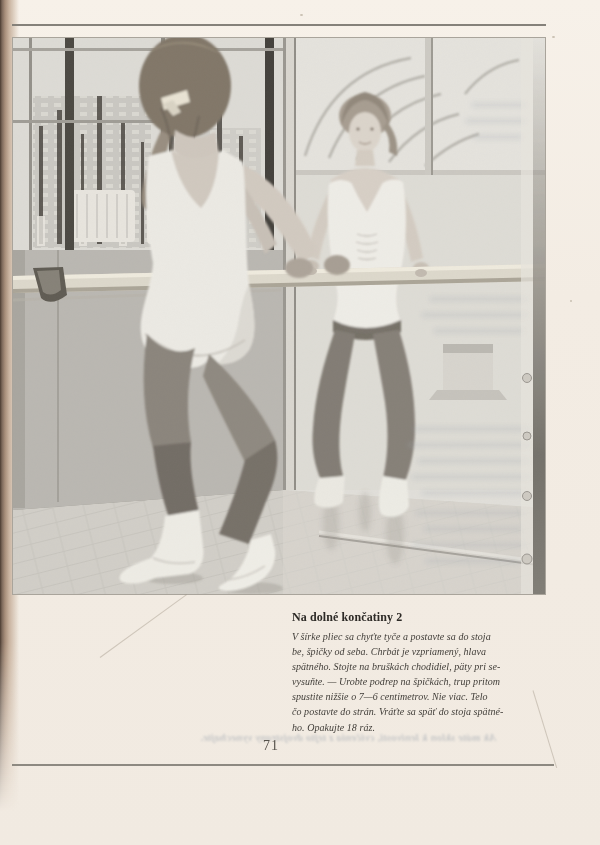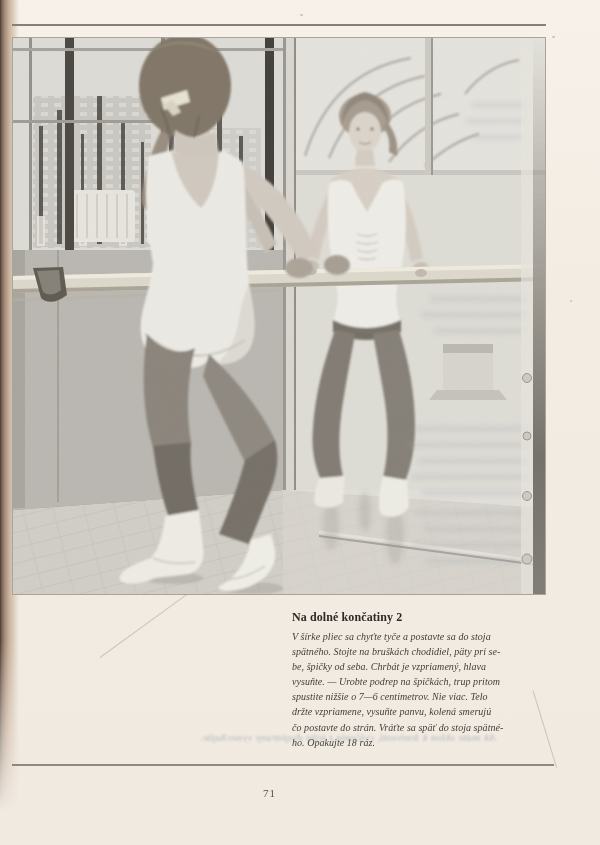--- a/index.html
+++ b/index.html
@@ -27,21 +27,21 @@
   .caption .bl {
     font-style:italic; font-size:10px; line-height:15.1px; color:#403d38;
     white-space:nowrap; letter-spacing:.05px;
   }
   .ghost {
     position:absolute; left:150px; top:732px; width:396px; text-align:center;
     font-size:10.5px; font-weight:bold; font-style:italic; color:#8793a1;
     opacity:.42; transform:scaleX(-1); filter:blur(1.05px);
     letter-spacing:.3px; white-space:nowrap;
   }
-  .pagenum { position:absolute; left:263px; top:787px; font-size:11px; color:#55514a; letter-spacing:1px; }
+  .pagenum { position:absolute; left:263px; top:738px; font-size:14px; color:#55514a; letter-spacing:1px; }
   .scratch { position:absolute; height:1px; background:rgba(140,128,112,.35); }
   .scratch.a { left:100px; top:657px; width:107px; transform:rotate(-36deg); transform-origin:left center; }
   .scratch.b { left:533px; top:690px; width:81px;  transform:rotate(73deg);  transform-origin:left center; }
   .speck { position:absolute; width:3px; height:2px; border-radius:50%; background:#c9c0b2; }
   .speck.s1 { left:300px; top:14px; }
   .speck.s2 { left:552px; top:36px; }
   .speck.s3 { left:570px; top:300px; width:2px; }
 </style>
 </head>
 <body>
@@ -275,25 +275,24 @@
       </g>
 
       <rect width="532" height="556" filter="url(#grain)" opacity=".5"></rect>
       <rect width="532" height="556" fill="#ffffff" opacity=".04"></rect>
     </svg>
   </figure>
 
   <section class="caption">
     <h3>Na dolné končatiny 2</h3>
     <div class="bl">V šírke pliec sa chyťte tyče a postavte sa do stoja</div>
+    <div class="bl">be, špičky od seba. Chrbát je vzpriamený, hlava</div>
     <div class="bl">spätného. Stojte na bruškách chodidiel, päty pri se-</div>
-    <div class="bl">be, špičky od seba. Chrbát je vzpriamený, hlava</div>
     <div class="bl">vysuňte. — Urobte podrep na špičkách, trup pritom</div>
     <div class="bl">spustite nižšie o 7—6 centimetrov. Nie viac. Telo</div>
-    <div class="bl">držte vzpriamene, vysuňte panvu, kolená smerujú</div>
     <div class="bl">čo postavte do strán. Vráťte sa späť do stoja spätné-</div>
     <div class="bl">ho. Opakujte 18 ráz.</div>
   </section>
 
   <div class="ghost">Ak máte sklon k lenivosti, cvičenia z tejto dvojstrany vynechajte.</div>
 
   <div class="rule bottom"></div>
   <div class="pagenum">71</div>
 
   <div class="scratch a"></div>

